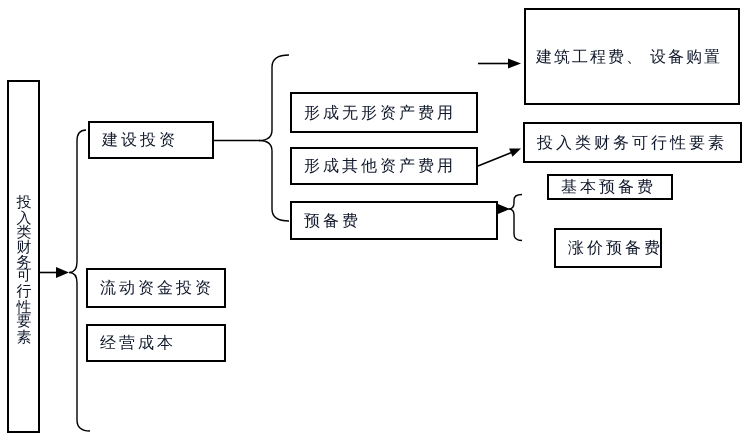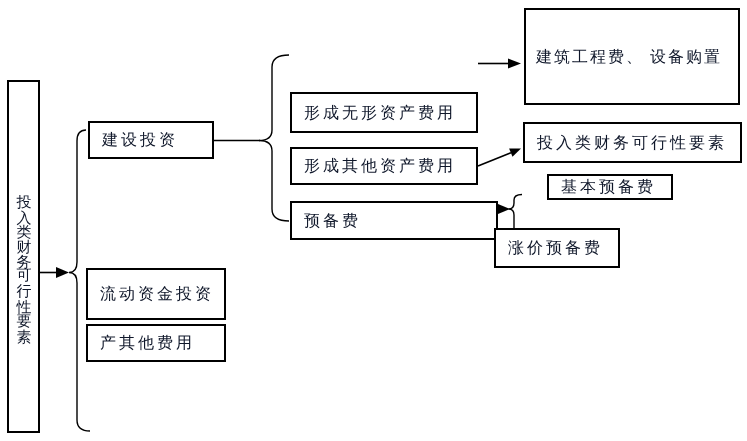--- a/index.html
+++ b/index.html
@@ -48,31 +48,31 @@
   .box.vertical .vtext {
     writing-mode: vertical-lr;
     text-orientation: upright;
     font-size: 15px;
     letter-spacing: 15px;
     line-height: 1;
   }
   
   #node-root            { left: 7px;   top: 80px;  width: 33px;  height: 353px; }
   #node-construction    { left: 88px;  top: 121px; width: 126px; height: 38px; }
-  #node-working-capital { left: 86px;  top: 268px; width: 140px; height: 52px; }
+  #node-working-capital { left: 86px;  top: 268px; width: 140px; height: 40px; }
   #node-operating-cost  { left: 86px;  top: 324px; width: 140px; height: 38px; }
   #node-business-tax    { left: 87px;  top: 389px; width: 281px; height: 46px; }
   #node-fixed-asset     { left: 290px; top: 39px;  width: 188px; height: 39px; }
   #node-intangible      { left: 290px; top: 92px;  width: 188px; height: 41px; }
   #node-other-asset     { left: 290px; top: 147px; width: 188px; height: 38px; }
   #node-reserve-fee     { left: 290px; top: 201px; width: 208px; height: 39px; }
   #node-fixed-detail    { left: 524px; top: 8px;   width: 216px; height: 97px; }
   #node-production-prep { left: 523px; top: 122px; width: 219px; height: 41px; }
   #node-basic-reserve   { left: 523px; top: 174px; width: 126px; height: 26px; margin-left: 24px; }
-  #node-price-reserve   { left: 494px; top: 228px; width: 126px; height: 40px; text-align: center; }
+  #node-price-reserve   { left: 554px; top: 228px; width: 108px; height: 40px; text-align: center; }
 </style>
 </head>
 <body>
 
 <div id="canvas">
 
   <svg id="connectors" viewBox="0 0 747 441" xmlns="http://www.w3.org/2000/svg">
 
     <g>
       <line x1="40" y1="272.5" x2="57" y2="272.5" stroke="#000" stroke-width="1.6"></line>
@@ -108,21 +108,21 @@
 
   <div class="box" id="node-construction">
     <span>建设投资</span>
   </div>
 
   <div class="box" id="node-working-capital">
     <span>流动资金投资</span>
   </div>
 
   <div class="box" id="node-operating-cost">
-    <span>产其他费用</span>
+    <span>经营成本</span>
   </div>
 
 
 
   <div class="box" id="node-other-asset">
     <span>形成其他资产费用</span>
   </div>
 
   <div class="box" id="node-intangible">
     <span>形成无形资产费用</span>

